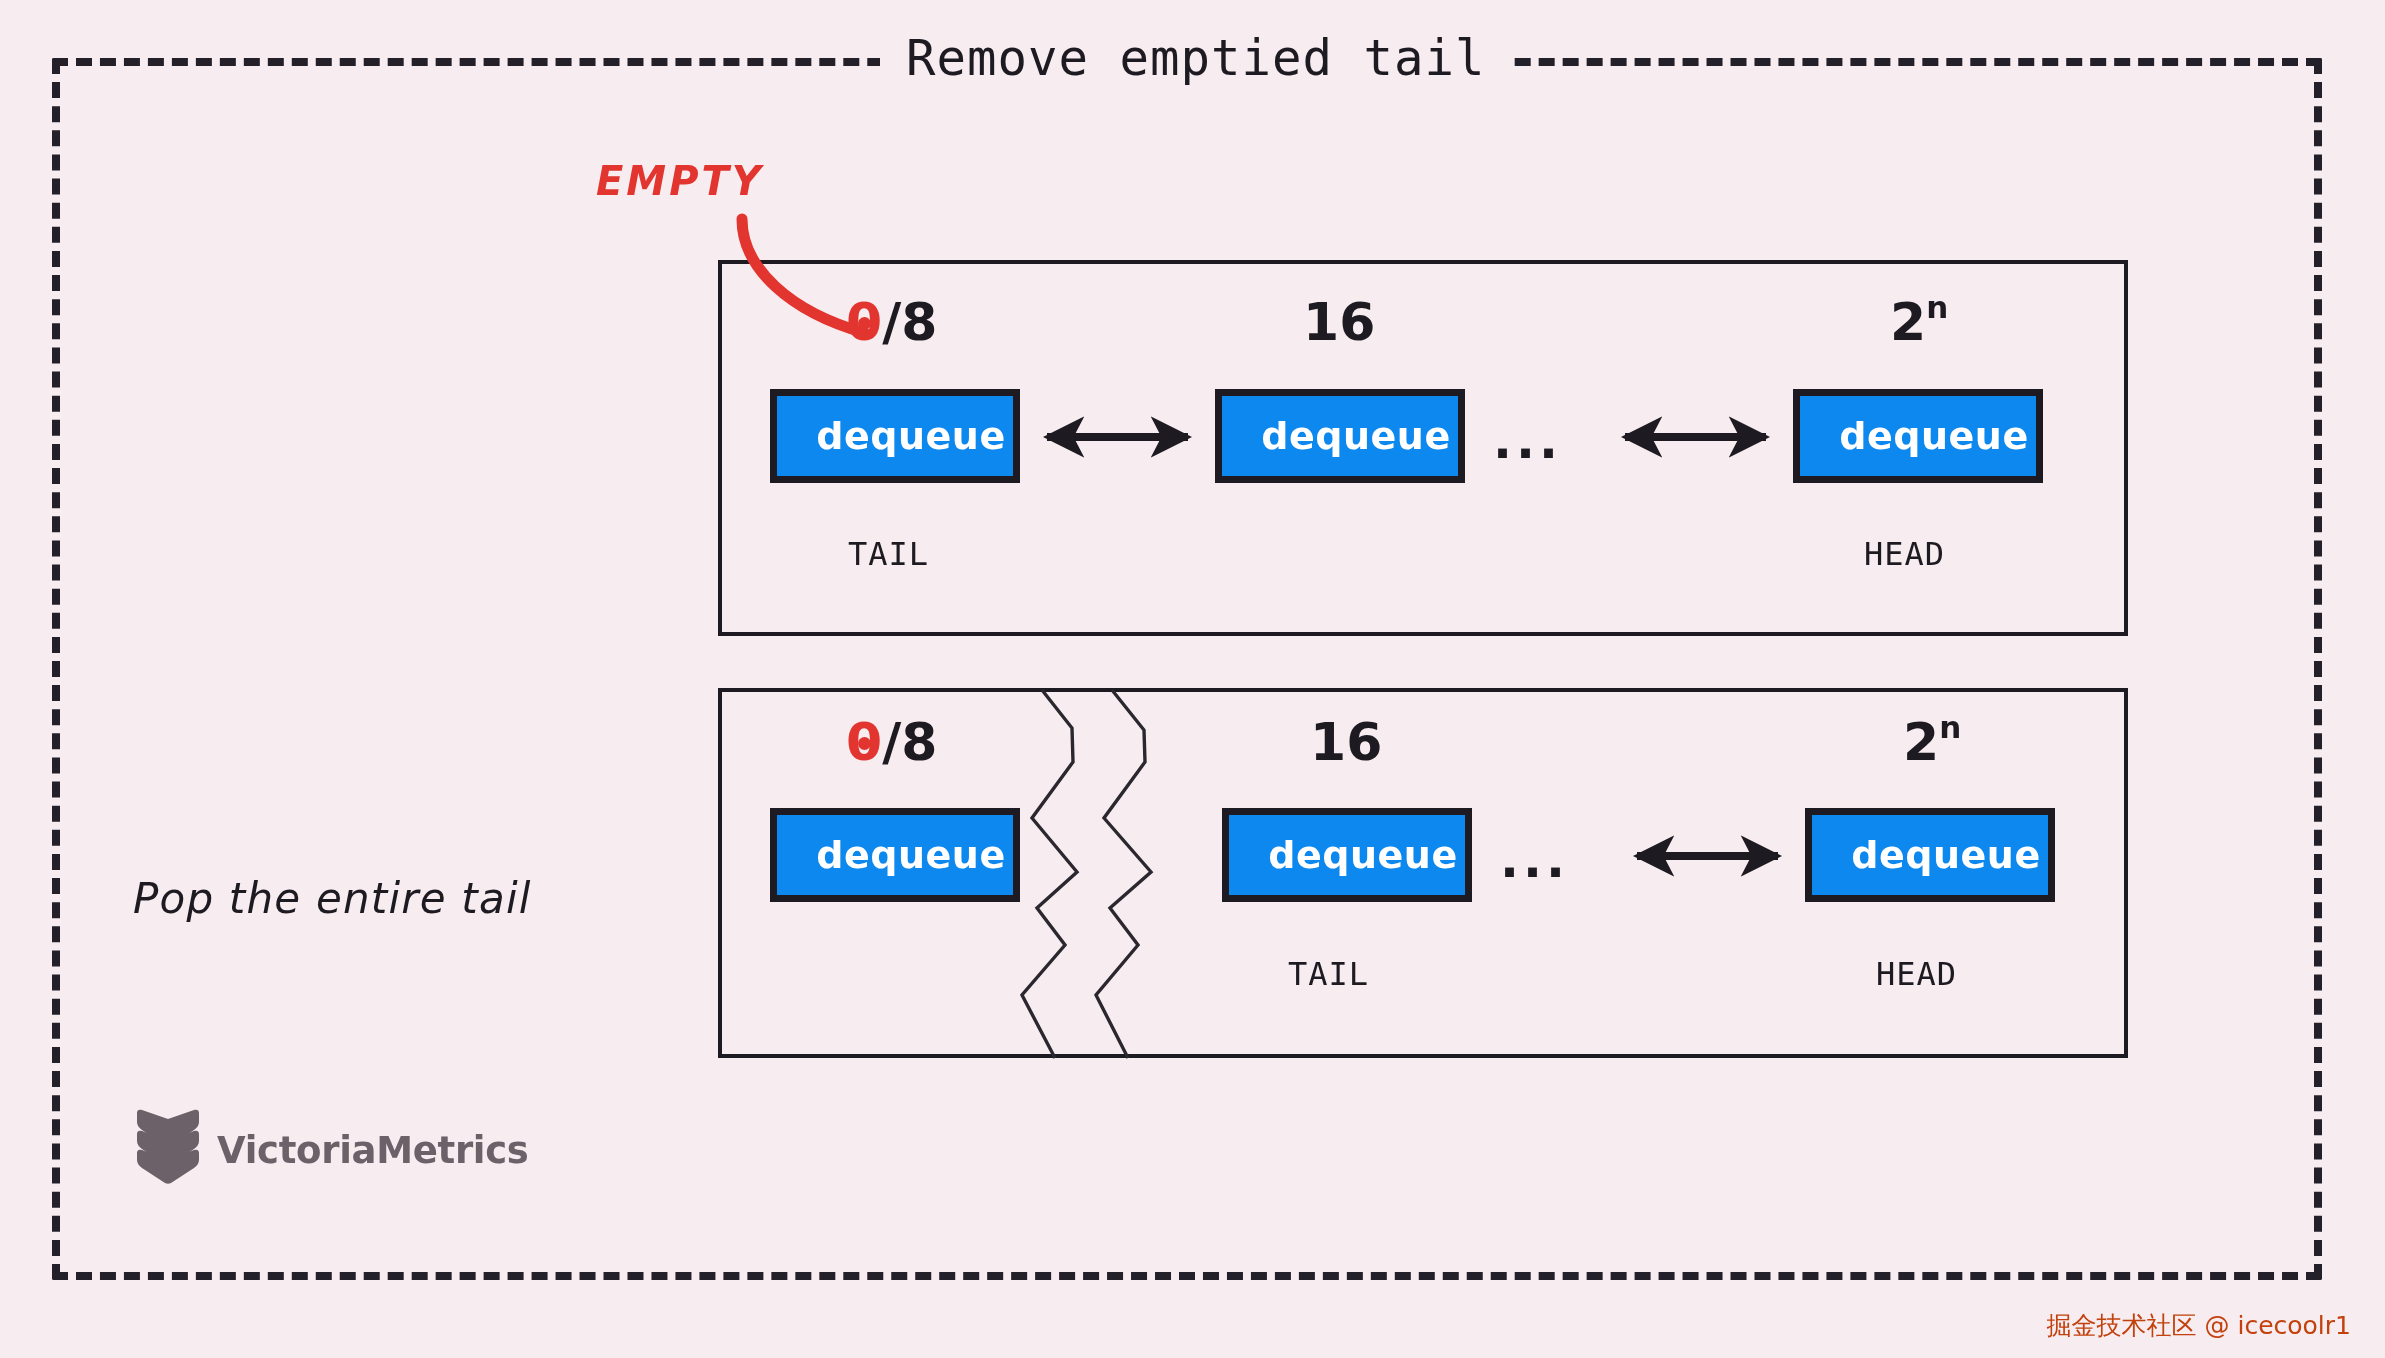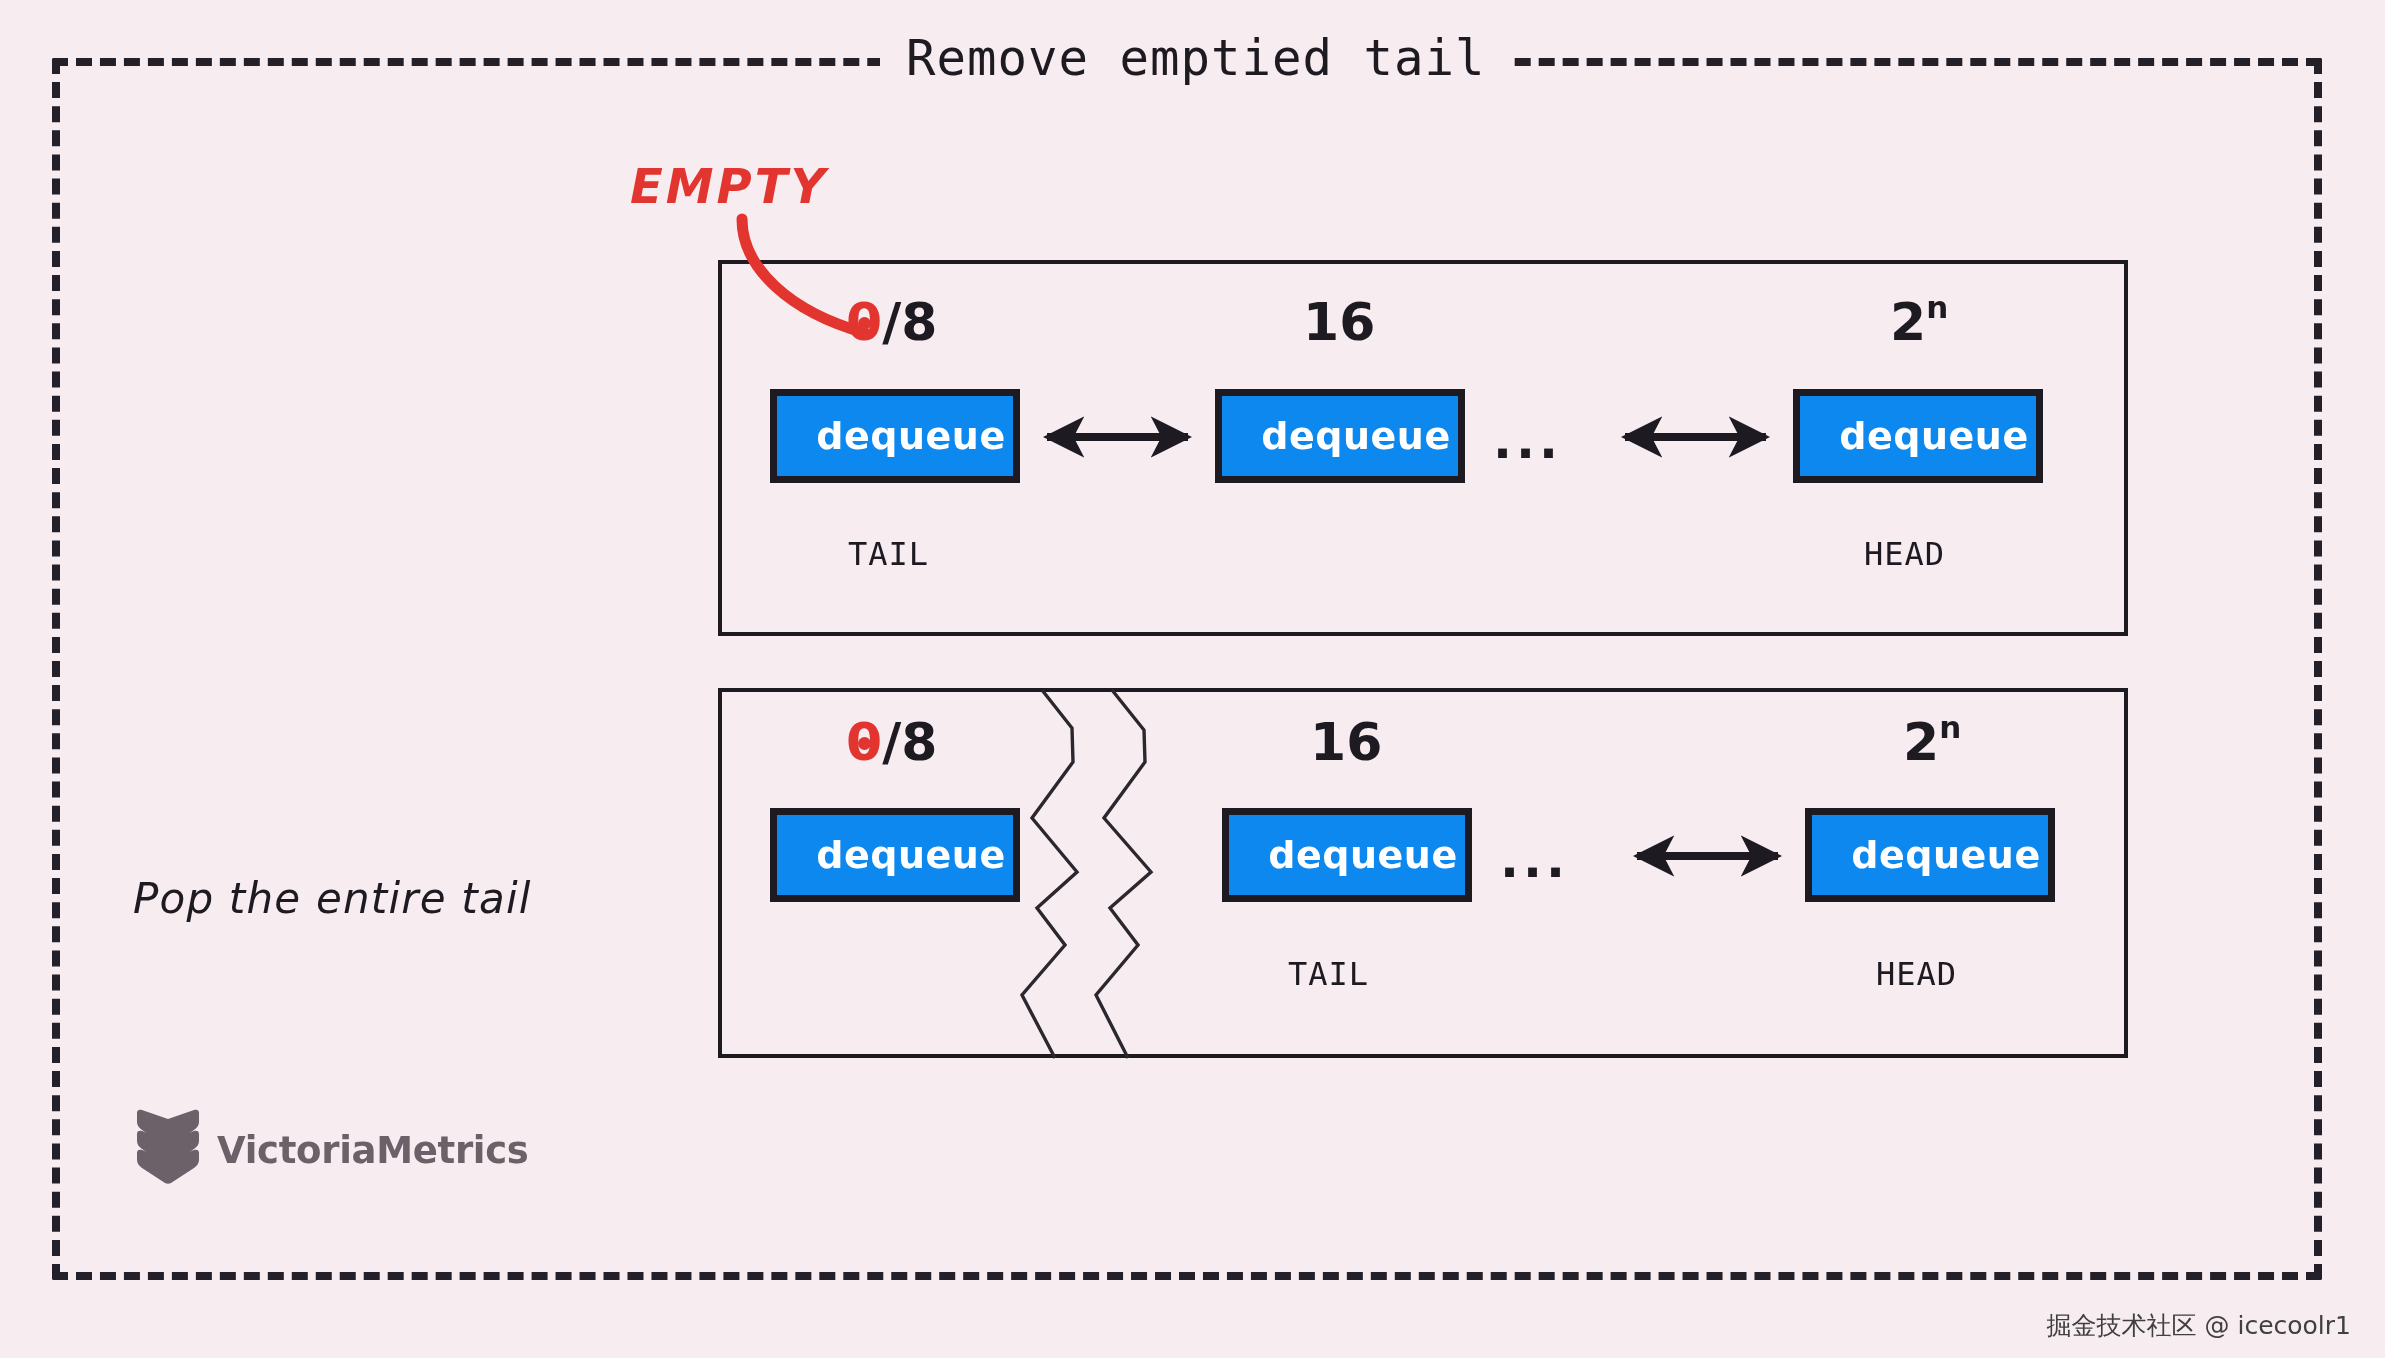--- a/index.html
+++ b/index.html
@@ -127,45 +127,45 @@
     letter-spacing:4px;
     white-space:nowrap;
   }
 
   
   .ovl{position:absolute;left:0;top:0;width:2385px;height:1358px;pointer-events:none;}
 
   
   .empty-label{
     position:absolute;
-    left:630px; top:158px;
+    left:596px; top:158px;
     color:#e3352f;
     font-family:"DejaVu Sans","Liberation Sans",sans-serif;
-    font-size:48px;
+    font-size:40px;
     font-style:italic;
     font-weight:700;
     letter-spacing:3px;
     white-space:nowrap;
   }
 
   
   .logo{position:absolute;left:135px;top:1108px;display:flex;align-items:center;gap:16px;}
   .logo-text{
     color:#6d6169;
     font-family:"DejaVu Sans","Liberation Sans",sans-serif;
     font-size:37px;
     font-weight:700;
     letter-spacing:-.3px;
   }
 
   
   .watermark{
     position:absolute;
     right:34px; bottom:16px;
-    color:#404040;
+    color:#c2410c;
     font-family:"DejaVu Sans","Liberation Sans",sans-serif;
     font-size:25px;
     white-space:nowrap;
   }
 </style>
 </head>
 <body>
 
 <div id="stage">
 

